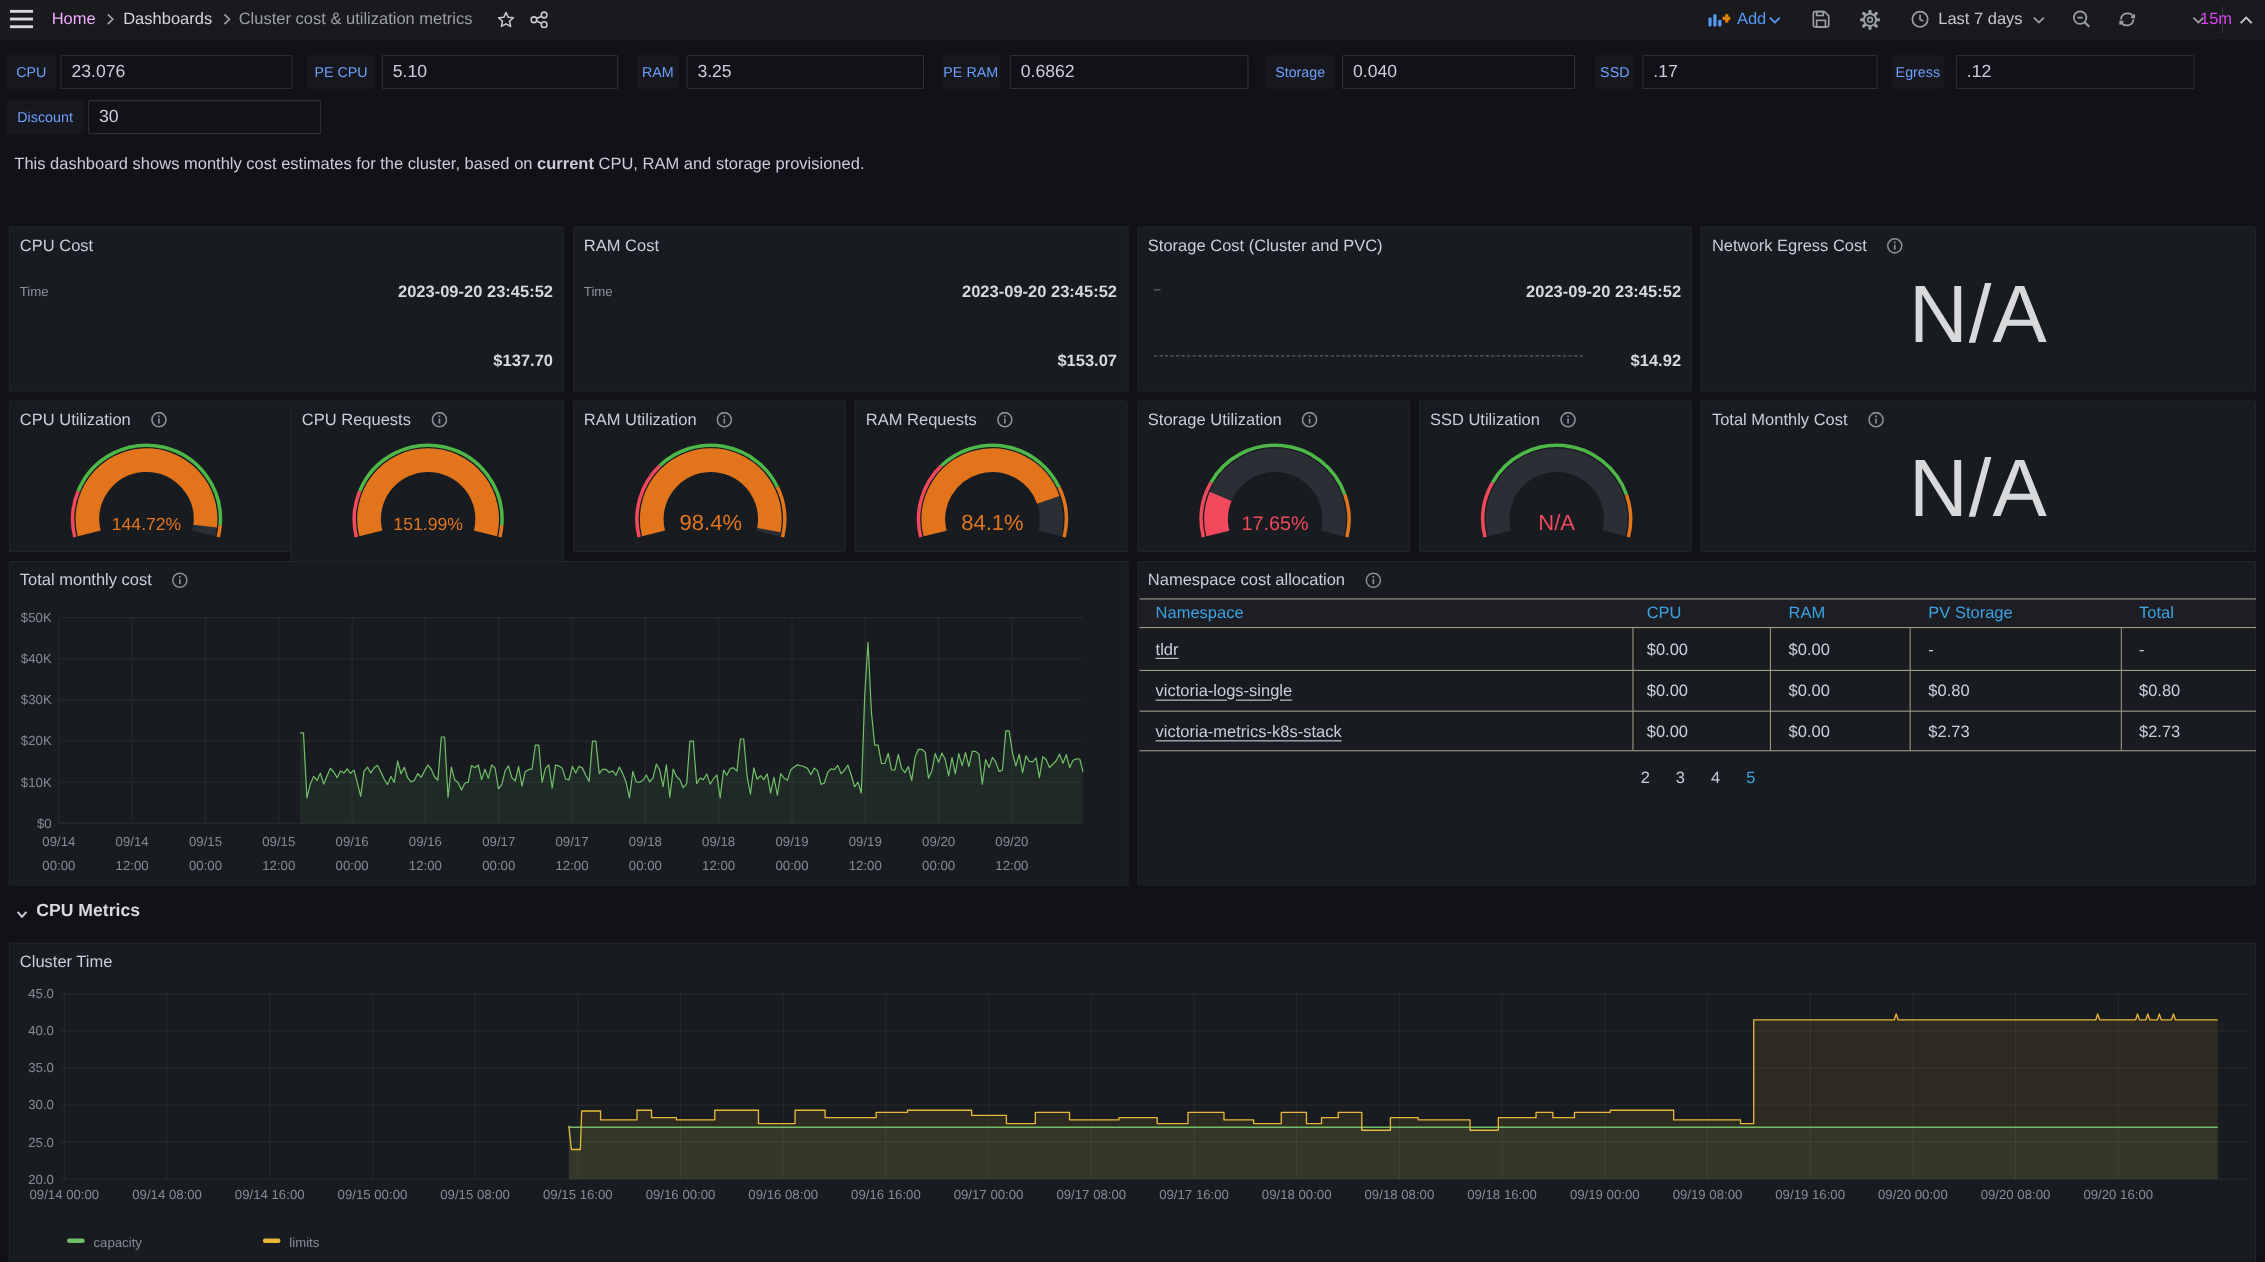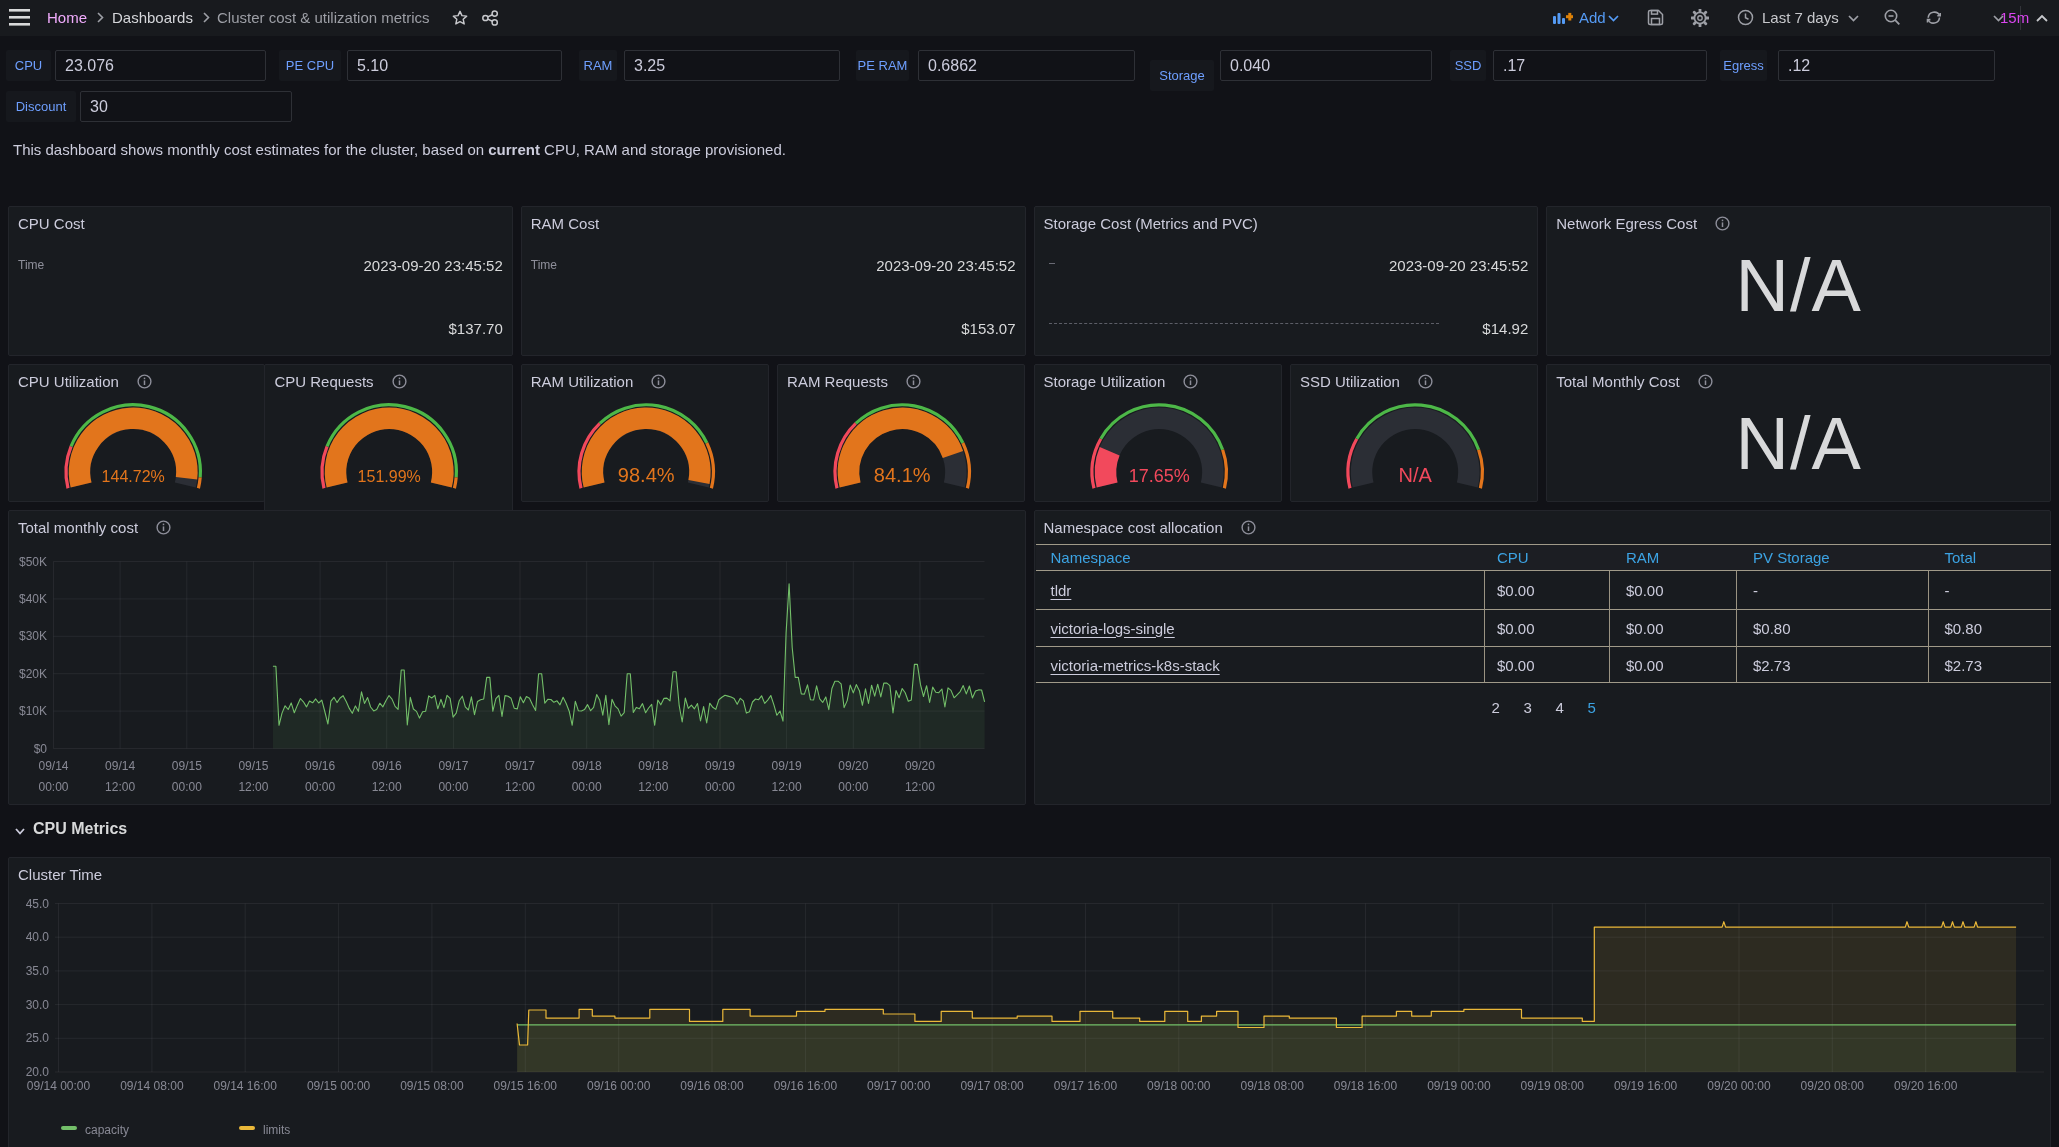--- a/index.html
+++ b/index.html
@@ -2,21 +2,21 @@
 <html><head><meta charset="utf-8"><style>
 * { margin:0; padding:0; box-sizing:border-box; }
 html,body { width:2059px; height:1147px; background:#111217; font-family:"Liberation Sans",sans-serif; overflow:hidden; position:relative; }
 .nav { position:absolute; left:0; top:0; width:2059px; height:36px; background:#181a1e; }
 .nbt { position:absolute; top:9px; font-size:15px; }
 .chip { position:absolute; height:31px; background:#16181d; border-radius:2px; color:#6e9fff; font-size:13px; font-weight:500; display:flex; align-items:center; justify-content:center; }
 .vin { position:absolute; height:31px; background:#111217; border:1px solid #2e3036; border-radius:2px; color:#ccccdc; font-size:16px; display:flex; align-items:center; padding-left:9px; }
 .desc { position:absolute; left:13px; top:141px; font-size:15px; color:#ccccdc; }
 .panel { position:absolute; background:#181b1f; border:1px solid #23252b; border-radius:2px; }
 .ptitle { position:absolute; font-size:15px; font-weight:500; color:#ccccdc; white-space:nowrap; display:flex; align-items:center; height:22px; }
-.sval { position:absolute; right:9px; font-size:15px; font-weight:400; color:#d8d9da; }
+.sval { position:absolute; right:9px; font-size:15px; font-weight:700; color:#d8d9da; }
 .na { position:absolute; left:0; right:0; top:48px; text-align:center; font-size:74px; font-weight:500; color:#d8d9da; letter-spacing:1px; }
 .ax { font-size:12px; fill:rgba(204,204,220,0.62); font-family:"Liberation Sans",sans-serif; }
 .grid { stroke:rgba(204,204,220,0.08); stroke-width:1; }
 .tb { position:absolute; height:1px; background:#a09a89; }
 .th { position:absolute; font-size:15px; font-weight:500; color:#3ca3e3; }
 .td { position:absolute; font-size:15px; color:#ccccdc; }
 .lnk { text-decoration:underline; text-underline-offset:3px; }
 svg text { font-family:"Liberation Sans",sans-serif; }
 </style></head>
 <body>
@@ -102,21 +102,21 @@
     </svg>
   </div>
 <div class="chip" style="left:6px;top:50px;width:45px">CPU</div>
 <div class="vin" style="left:55px;top:50px;width:211px">23.076</div>
 <div class="chip" style="left:279px;top:50px;width:62px">PE CPU</div>
 <div class="vin" style="left:347px;top:50px;width:215px">5.10</div>
 <div class="chip" style="left:579px;top:50px;width:38px">RAM</div>
 <div class="vin" style="left:624px;top:50px;width:216px">3.25</div>
 <div class="chip" style="left:856px;top:50px;width:53px">PE RAM</div>
 <div class="vin" style="left:918px;top:50px;width:217px">0.6862</div>
-<div class="chip" style="left:1150px;top:60px;width:64px">Storage</div>
+<div class="chip" style="left:1150px;top:50px;width:64px">Storage</div>
 <div class="vin" style="left:1220px;top:50px;width:212px">0.040</div>
 <div class="chip" style="left:1450px;top:50px;width:36px">SSD</div>
 <div class="vin" style="left:1493px;top:50px;width:214px">.17</div>
 <div class="chip" style="left:1720px;top:50px;width:47px">Egress</div>
 <div class="vin" style="left:1778px;top:50px;width:217px">.12</div>
 <div class="chip" style="left:6px;top:91px;width:70px">Discount</div>
 <div class="vin" style="left:80px;top:91px;width:212px">30</div>
 <div class="desc">This dashboard shows monthly cost estimates for the cluster, based on <b>current</b> CPU, RAM and storage provisioned.</div>
 <div class="panel" style="left:8px;top:206px;width:504.75px;height:150px">
     <div class="ptitle" style="left:9px;top:5px">CPU Cost</div>
@@ -124,21 +124,21 @@
     <div class="sval" style="top:50px">2023-09-20 23:45:52</div>
     <div class="sval" style="top:113px">$137.70</div>
   </div>
 <div class="panel" style="left:520.75px;top:206px;width:504.75px;height:150px">
     <div class="ptitle" style="left:9px;top:5px">RAM Cost</div>
     <div style="position:absolute;left:9px;top:51px;font-size:12px;color:rgba(204,204,220,0.65)">Time</div>
     <div class="sval" style="top:50px">2023-09-20 23:45:52</div>
     <div class="sval" style="top:113px">$153.07</div>
   </div>
 <div class="panel" style="left:1033.5px;top:206px;width:504.75px;height:150px">
-    <div class="ptitle" style="left:9px;top:5px">Storage Cost (Metrics and PVC)</div>
+    <div class="ptitle" style="left:9px;top:5px">Storage Cost (Cluster and PVC)</div>
     <div style="position:absolute;left:14px;top:56px;width:6px;border-top:1px dashed rgba(204,204,220,0.45)"></div>
     <div style="position:absolute;left:14px;top:116px;width:390px;border-top:1px dashed rgba(204,204,220,0.38)"></div>
     <div class="sval" style="top:50px">2023-09-20 23:45:52</div>
     <div class="sval" style="top:113px">$14.92</div>
   </div>
 <div class="panel" style="left:1546.25px;top:206px;width:504.75px;height:150px">
     <div class="ptitle" style="left:9px;top:5px">Network Egress Cost<svg style="margin-left:18px" width="15" height="15" viewBox="0 0 15 15">
         <circle cx="7.5" cy="7.5" r="6.4" fill="none" stroke="rgba(204,204,220,0.65)" stroke-width="1.4"></circle>
         <rect x="6.75" y="6.4" width="1.5" height="4.6" fill="rgba(204,204,220,0.65)"></rect>
         <rect x="6.75" y="3.6" width="1.5" height="1.6" fill="rgba(204,204,220,0.65)"></rect>

